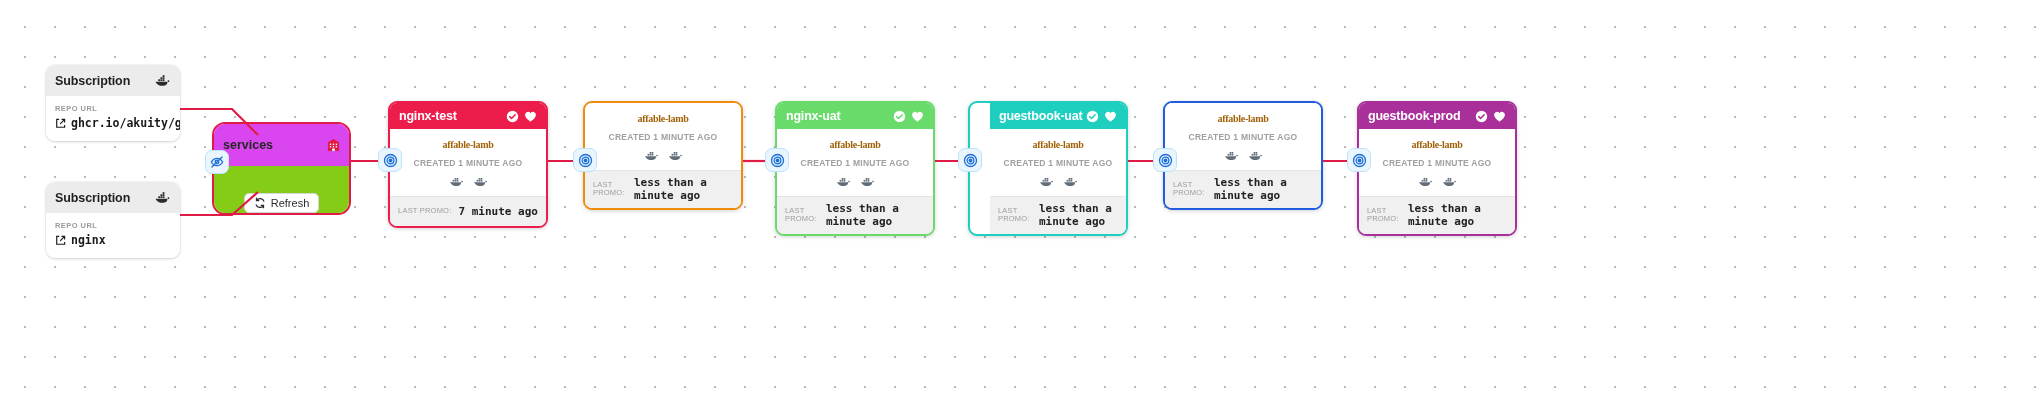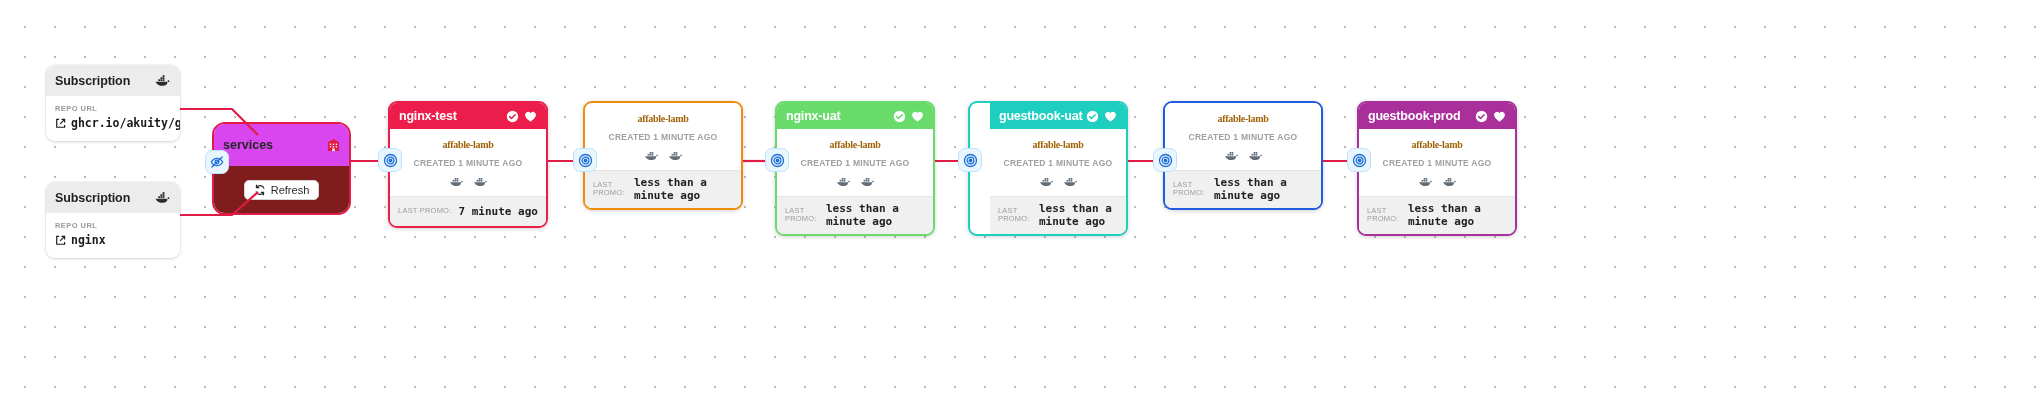--- a/index.html
+++ b/index.html
@@ -77,23 +77,23 @@
     padding: 0 9px;
   }
   .wh-title {
     font-size: 12.5px;
     font-weight: 700;
     color: #262626;
   }
   .wh-body {
     height: 47px;
     display: flex;
-    align-items: center;
+    align-items: flex-end;
     justify-content: center;
-    background: #7f1d1d;
+    background: #84cc16;
   }
   .refresh-btn {
     display: inline-flex;
     align-items: center;
     gap: 5px;
     border: 1px solid #d6d6d6;
     background: #fff;
     border-radius: 5px;
     padding: 3px 9px;
     font-size: 11px;

